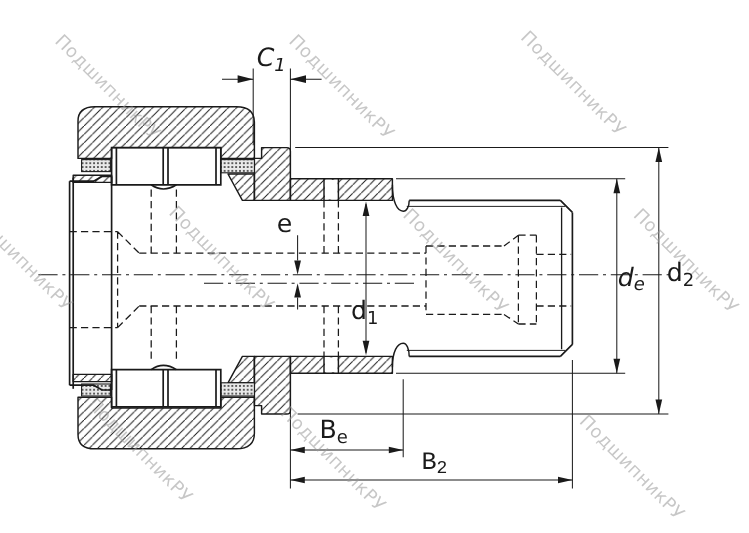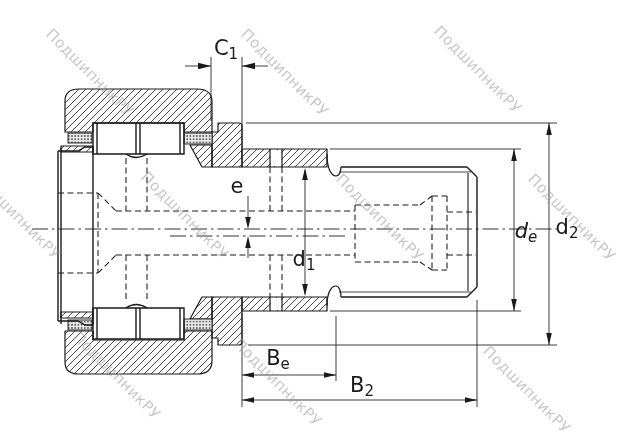--- a/index.html
+++ b/index.html
@@ -133,27 +133,27 @@
     <polygon points="514,311 511.2,299 516.8,299"></polygon>
     <polygon points="549,123 546.2,135 551.8,135"></polygon>
     <polygon points="549,345 546.2,333 551.8,333"></polygon>
     <polygon points="242,375 254,372.2 254,377.8"></polygon>
     <polygon points="336,375 324,372.2 324,377.8"></polygon>
     <polygon points="242,400 254,397.2 254,402.8"></polygon>
     <polygon points="477,400 465,397.2 465,402.8"></polygon>
   </g>
 </svg>
 
-<div class="dim-label" style="left:226px;top:50px;"><span>C</span><sub>1</sub></div>
+<div class="dim-label" style="left:226px;top:50px;font-style:italic;"><span>C</span><sub>1</sub></div>
 <div class="dim-label" style="left:237px;top:188px;"><span>e</span><sub></sub></div>
 <div class="dim-label" style="left:304px;top:261px;"><span>d</span><sub>1</sub></div>
 <div class="dim-label" style="left:526px;top:233px;font-style:italic;"><span>d</span><sub>e</sub></div>
 <div class="dim-label" style="left:567px;top:229px;text-align:right;"><span>d</span><sub>2</sub></div>
 <div class="dim-label" style="left:278px;top:360px;"><span>B</span><sub>e</sub></div>
-<div class="dim-label" style="left:362px;top:387px;"><span>B</span><sub>2</sub></div>
+<div class="dim-label" style="left:362px;top:387px;font-family:Liberation Mono, monospace;"><span>B</span><sub>2</sub></div>
 
 <span class="wm" style="left:55px;top:25px;">ПодшипникРУ</span>
 <span class="wm" style="left:250px;top:25px;">ПодшипникРУ</span>
 <span class="wm" style="left:443px;top:22px;">ПодшипникРУ</span>
 <span class="wm" style="left:-18px;top:168px;">ПодшипникРУ</span>
 <span class="wm" style="left:150px;top:168px;">ПодшипникРУ</span>
 <span class="wm" style="left:345px;top:170px;">ПодшипникРУ</span>
 <span class="wm" style="left:537px;top:170px;">ПодшипникРУ</span>
 <span class="wm" style="left:82px;top:328px;">ПодшипникРУ</span>
 <span class="wm" style="left:243px;top:335px;">ПодшипникРУ</span>

